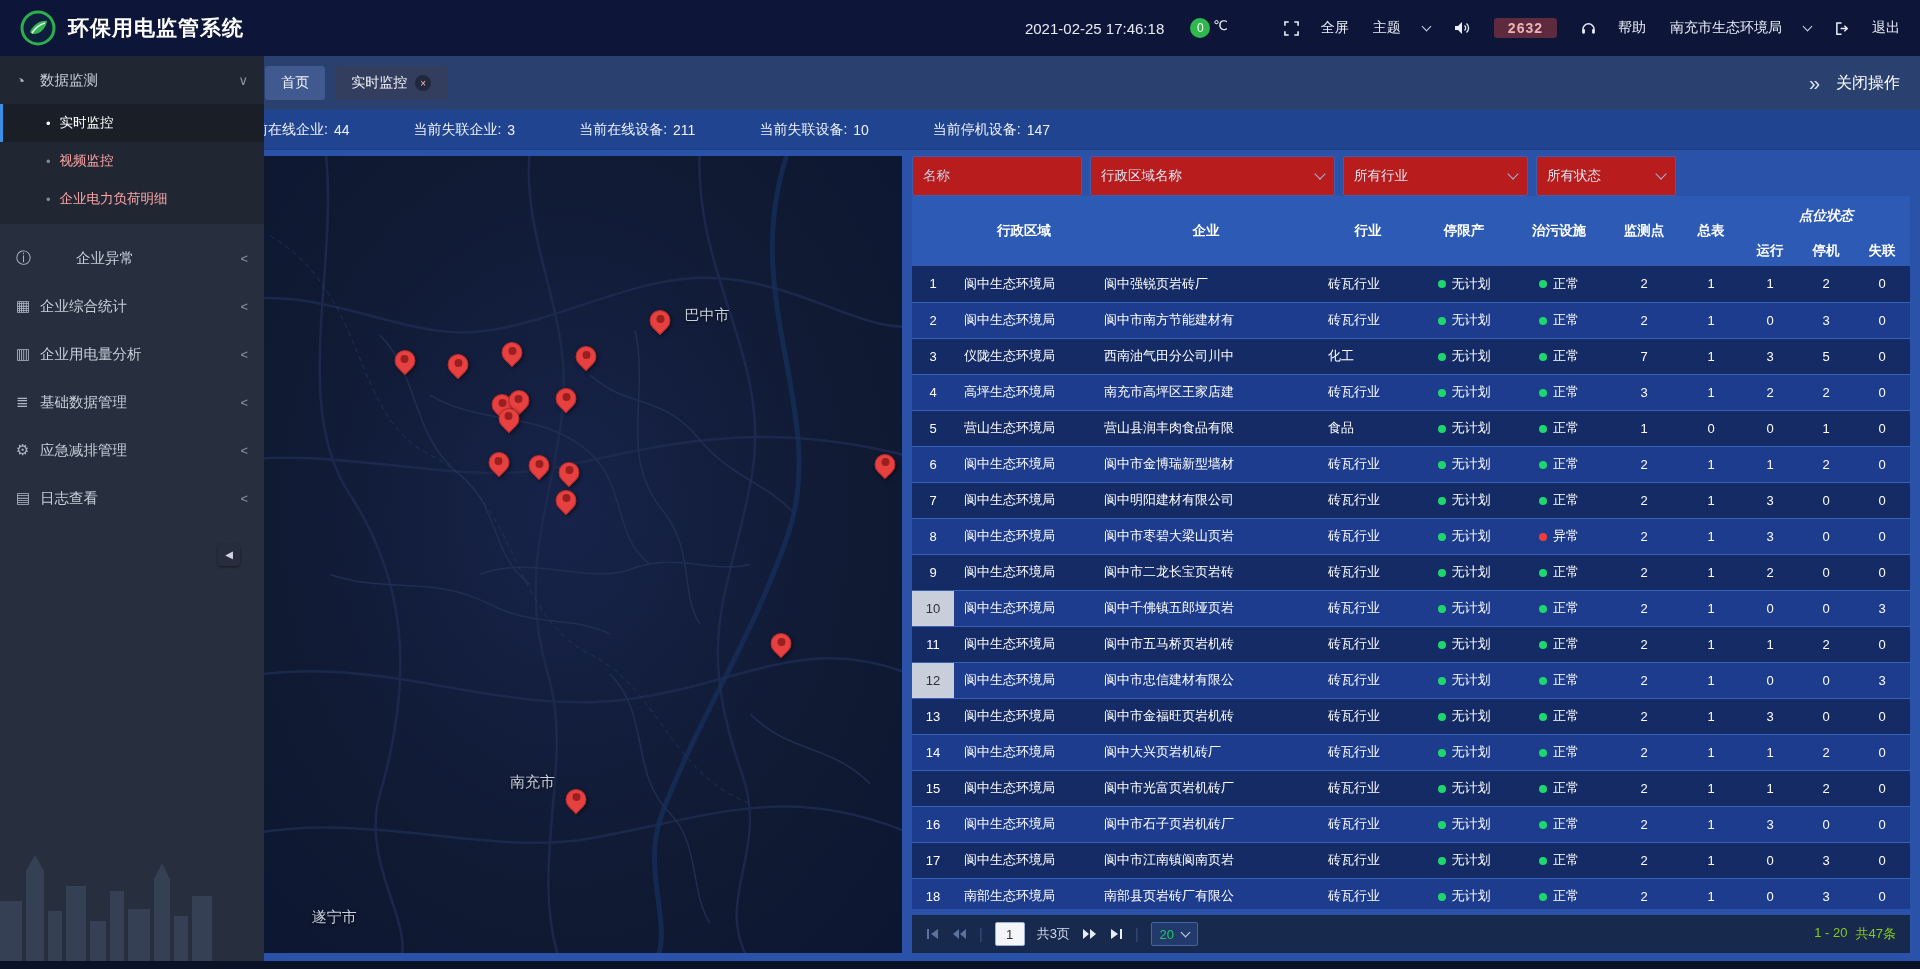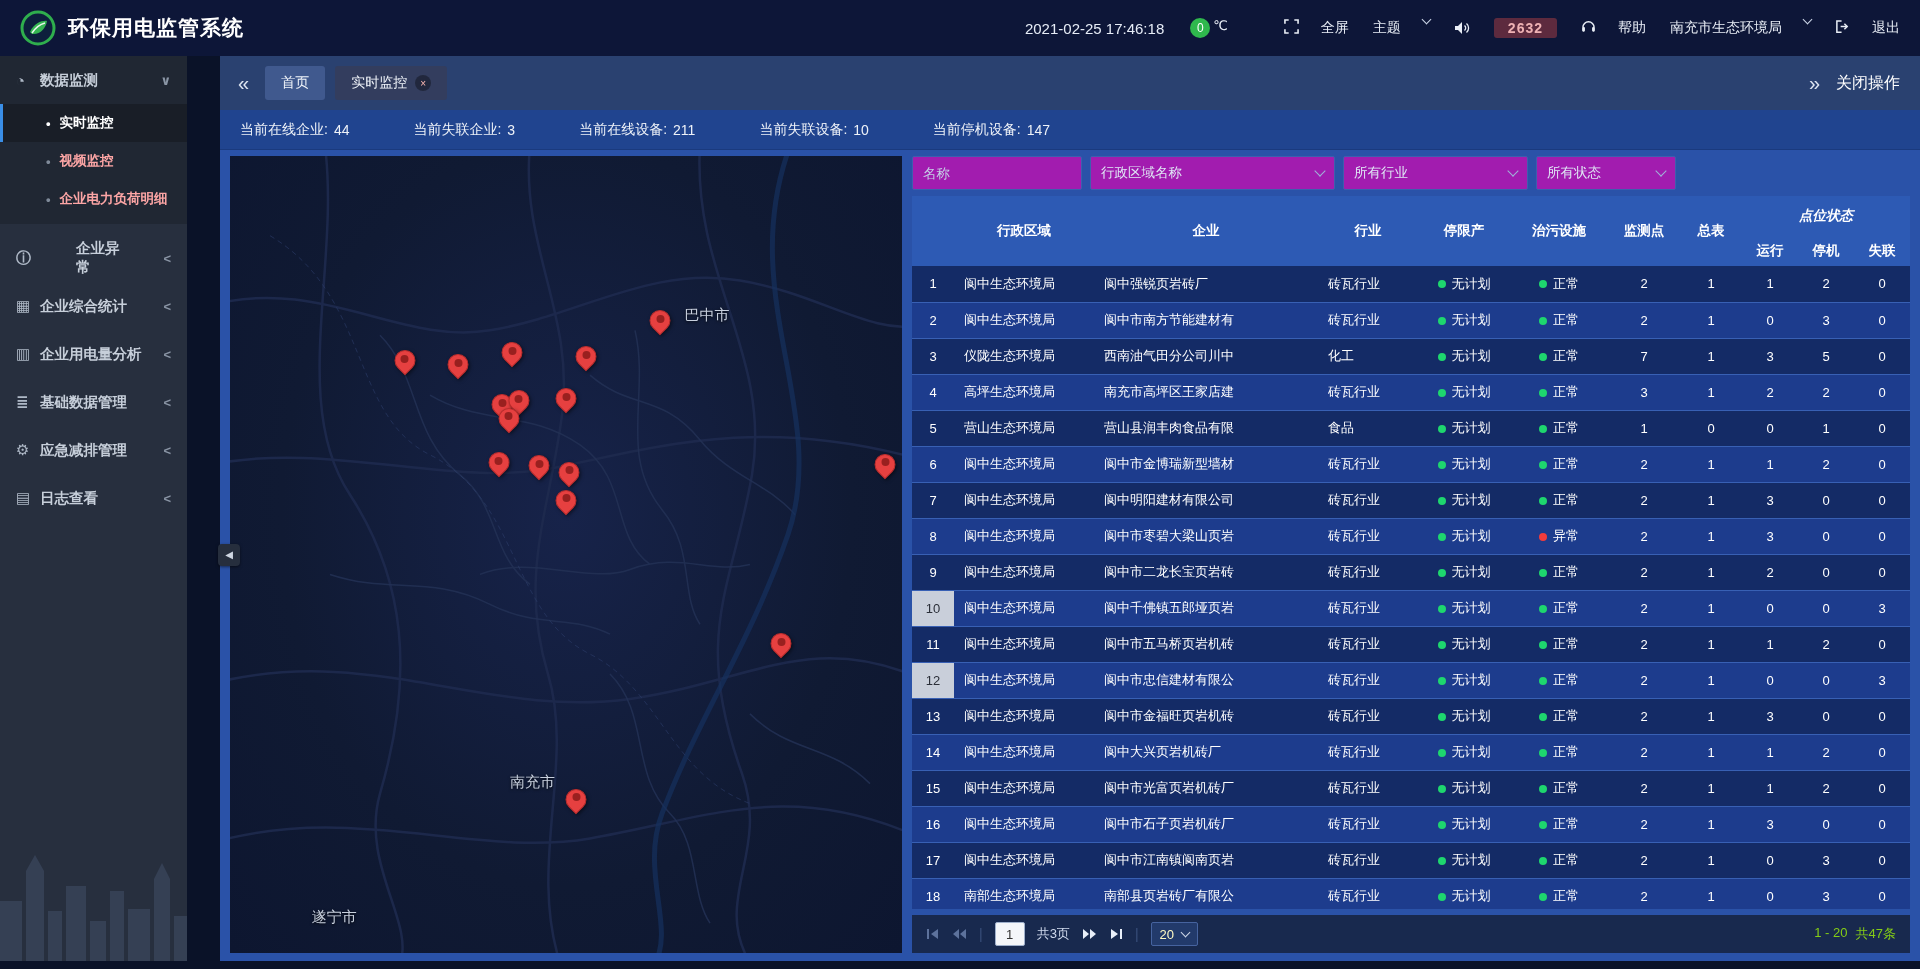--- a/index.html
+++ b/index.html
@@ -11,29 +11,29 @@
   .top-header { position:absolute; top:0; left:0; right:0; height:56px; background:#0d1638;
     display:flex; align-items:center; padding:0 20px; color:#e9eef6; z-index:30; }
   .logo { width:36px; height:36px; margin-right:12px; flex:0 0 auto; }
   .app-title { font-size:21px; font-weight:bold; letter-spacing:1px; color:#ffffff; white-space:nowrap; }
   .hdr-time { margin-left:auto; font-size:15px; color:#e6ecf6; white-space:nowrap; }
   .temp-wrap { display:flex; align-items:flex-start; margin-left:26px; }
   .temp-badge { width:20px; height:20px; border-radius:50%; background:#2fb84d; color:#fff; font-size:12px;
     display:flex; align-items:center; justify-content:center; }
   .temp-unit { font-size:13px; margin-left:3px; color:#eef3fa; }
   .hdr-items { display:flex; align-items:center; gap:24px; margin-left:56px; }
-  .hdr-item { display:flex; gap:22px; font-size:14px; color:#e9eef6; cursor:pointer; white-space:nowrap; }
+  .hdr-item { display:flex; align-items:center; gap:22px; font-size:14px; color:#e9eef6; cursor:pointer; white-space:nowrap; }
   .hdr-item svg { display:block; }
   .chev-down { width:7px; height:7px; border-right:1.5px solid #cdd7e8; border-bottom:1.5px solid #cdd7e8;
     transform:rotate(45deg); margin-top:-3px; }
   .alarm-pill { background:rgba(214,72,72,0.4); color:rgba(255,193,193,0.9); border-radius:3px;
     padding:2px 14px; font-size:14px; font-weight:bold; letter-spacing:1px; }
 
   
-  .sidebar { position:absolute; top:56px; left:0; bottom:8px; width:187px; background:#272f3e; z-index:20; overflow:hidden;font-weight:bold; }
+  .sidebar { position:absolute; top:56px; left:0; bottom:8px; width:264px; background:#272f3e; z-index:20; overflow:hidden; }
   .nav-group-wrap { background:#202733; }
   .nav-item { height:48px; display:flex; align-items:center; padding:0 16px; color:#c7cfda; font-size:14.5px; cursor:pointer; }
   .nav-item .nav-ic { width:24px; font-size:15px; color:#aeb8c6; }
   .nav-item .nav-label { flex:1; }
   .nav-chev { font-size:13px; color:#8a95a5; }
   .chev-open::before { content:"∨"; }
   .chev-closed::before { content:"<"; }
   .ic-gauge::before { content:"◔"; }
   .ic-alert::before { content:"ⓘ"; }
   .ic-stats::before { content:"▦"; }
@@ -85,22 +85,22 @@
     border-radius:50% 50% 50% 0; transform:rotate(-45deg); box-shadow:0 2px 4px rgba(0,0,0,0.5); }
   .pin::after { content:""; position:absolute; left:6.5px; top:4.5px; width:8px; height:8px; border-radius:50%; background:#99201f; }
   .collapse-handle { position:absolute; left:-12px; top:calc(50% - 11px); width:22px; height:22px; border-radius:4px;
     background:#262e3d; color:#cfd6e2; font-size:10px; display:flex; align-items:center; justify-content:center;
     cursor:pointer; z-index:25; box-shadow:0 1px 3px rgba(0,0,0,0.5); }
   .collapse-handle::before { content:"◀"; }
 
   
   .right-panel { flex:1; display:flex; flex-direction:column; min-width:0; }
   .filter-row { display:flex; gap:8px; height:34px; flex:0 0 auto; margin-bottom:6px; }
-  .f-box { background:#a21caf; border:1px solid #3d5fae; border-radius:2px; color:#dfe7f5; font-size:13.5px;
-    display:flex; align-items:center; padding:0 10px; height:34px; }
+  .f-box { background:#b91c1c; border:1px solid #3d5fae; border-radius:2px; color:#dfe7f5; font-size:13.5px;
+    display:flex; align-items:center; padding:0 10px; height:40px;font-family:Liberation Serif, serif; }
   input.f-box { width:170px; }
   input.f-box::placeholder { color:#c4d0e6; opacity:1; }
   .f-select { justify-content:space-between; cursor:pointer; }
   .f-select .sel-chev { width:8px; height:8px; border-right:1.5px solid #9fb3d9; border-bottom:1.5px solid #9fb3d9;
     transform:rotate(45deg); margin-top:-4px; margin-left:10px; flex:0 0 auto; }
   .w-region { width:245px; } .w-industry { width:185px; } .w-status { width:140px; }
 
   .table-wrap { flex:1; min-height:0; overflow:hidden; }
   table.grid { width:100%; border-collapse:collapse; table-layout:fixed; }
   .grid thead th { background:#2d5ab4; color:#ffffff; font-size:13.5px; font-weight:bold; }
@@ -120,21 +120,21 @@
   .dot-green { background:#1ed66e; }
   .dot-red { background:#f23c3c; }
 
   
   .pagebar { height:38px; margin-top:6px; background:#18294e; display:flex; align-items:center;
     padding:0 14px; gap:12px; flex:0 0 auto; color:#cfd9ec; font-size:13px; }
   .pg-btn { display:flex; align-items:center; cursor:pointer; }
   .pg-sep { color:#3a4f7c; font-size:14px; }
   .pg-input { width:30px; height:24px; background:#f4f6fa; border:1px solid #9fb0cc; border-radius:2px;
     text-align:center; color:#333; font-size:13px; }
-  .pg-size { height:24px; background:#223a6b; border:1px solid #46639f; border-radius:2px; color:#fef9c3;
+  .pg-size { height:24px; background:#223a6b; border:1px solid #46639f; border-radius:2px; color:#22c55e;
     display:flex; align-items:center; padding:0 8px; gap:8px; cursor:pointer; font-size:13px; }
   .pg-size .sel-chev { width:7px; height:7px; border-right:1.5px solid #cdd7e8; border-bottom:1.5px solid #cdd7e8;
     transform:rotate(45deg); margin-top:-3px; }
   .pg-right { margin-left:auto; display:flex; gap:8px; color:#84cc16; }
 </style>
 </head>
 <body>
 
 <div class="app">
 

